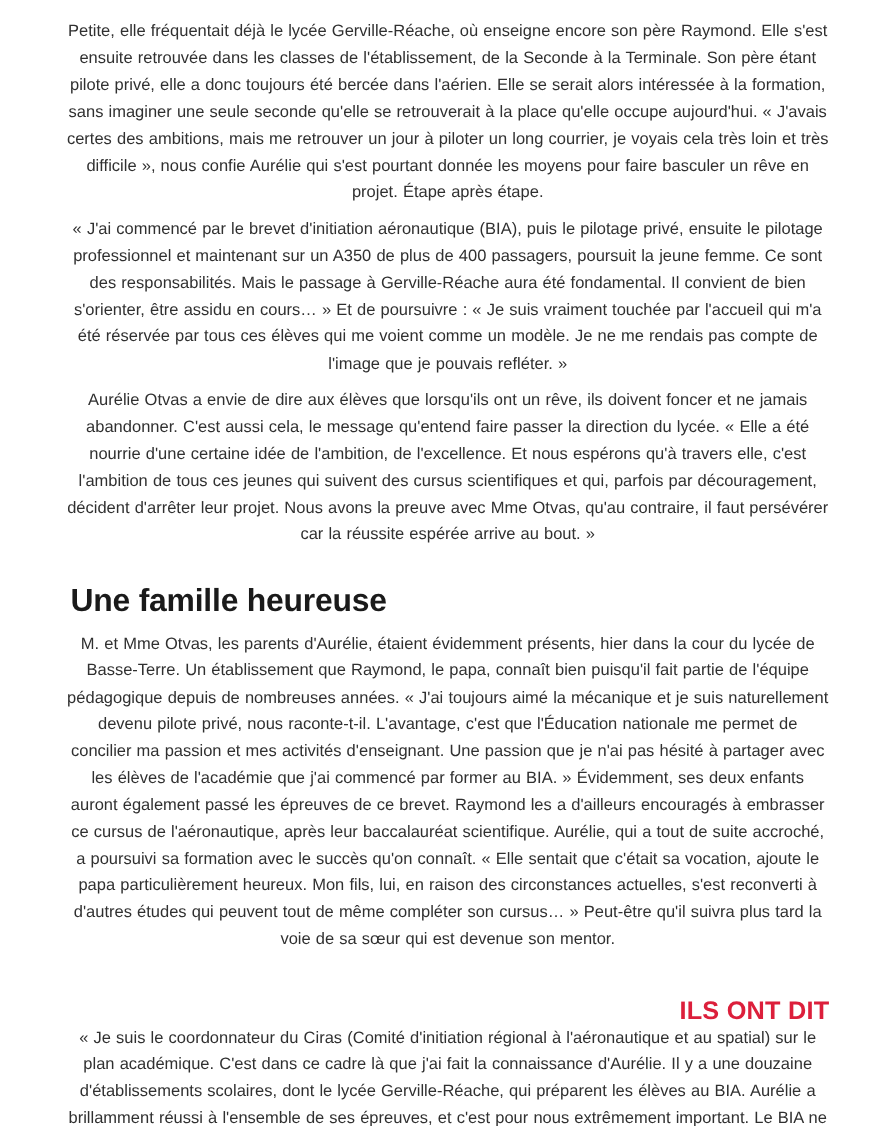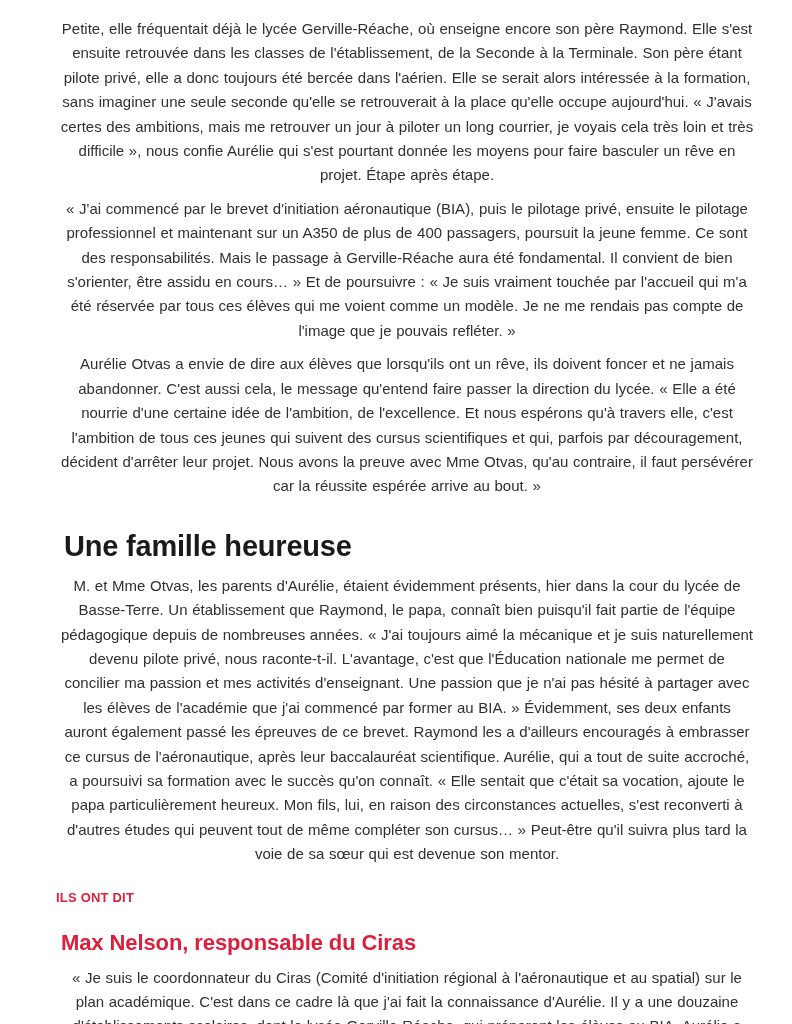--- a/index.html
+++ b/index.html
@@ -31,25 +31,26 @@
   }
   .section-title {
     font-family: "Liberation Sans", "DejaVu Sans", sans-serif;
     font-size: 29px;
     font-weight: bold;
     color: var(--heading-black);
     letter-spacing: -0.2px;
     margin: 31px 0 11px 4px;
   }
   .kicker {
-    font-size: 13px;
+    font-size: 23px;
     font-weight: bold;
     color: var(--accent-red);
     letter-spacing: 0.2px;
-    margin: 23px 0 0 -4px;
+    margin: 38px 0 0 -4px;
+    text-align: right;
   }
   .quote-title {
     font-size: 22px;
     font-weight: bold;
     color: var(--accent-red);
     letter-spacing: -0.1px;
     margin: 25px 0 10px 1px;
   }
 </style>
 </head>
@@ -62,17 +63,16 @@
   <p class="body-text">« J'ai commencé par le brevet d'initiation aéronautique (BIA), puis le pilotage privé, ensuite le pilotage professionnel et maintenant sur un A350 de plus de 400 passagers, poursuit la jeune femme. Ce sont des responsabilités. Mais le passage à Gerville-Réache aura été fondamental. Il convient de bien s'orienter, être assidu en cours… » Et de poursuivre : « Je suis vraiment touchée par l'accueil qui m'a été réservée par tous ces élèves qui me voient comme un modèle. Je ne me rendais pas compte de l'image que je pouvais refléter. »</p>
 
   <p class="body-text">Aurélie Otvas a envie de dire aux élèves que lorsqu'ils ont un rêve, ils doivent foncer et ne jamais abandonner. C'est aussi cela, le message qu'entend faire passer la direction du lycée. « Elle a été nourrie d'une certaine idée de l'ambition, de l'excellence. Et nous espérons qu'à travers elle, c'est l'ambition de tous ces jeunes qui suivent des cursus scientifiques et qui, parfois par découragement, décident d'arrêter leur projet. Nous avons la preuve avec Mme Otvas, qu'au contraire, il faut persévérer car la réussite espérée arrive au bout. »</p>
 
   <h2 class="section-title">Une famille heureuse</h2>
 
   <p class="body-text">M. et Mme Otvas, les parents d'Aurélie, étaient évidemment présents, hier dans la cour du lycée de Basse-Terre. Un établissement que Raymond, le papa, connaît bien puisqu'il fait partie de l'équipe pédagogique depuis de nombreuses années. « J'ai toujours aimé la mécanique et je suis naturellement devenu pilote privé, nous raconte-t-il. L'avantage, c'est que l'Éducation nationale me permet de concilier ma passion et mes activités d'enseignant. Une passion que je n'ai pas hésité à partager avec les élèves de l'académie que j'ai commencé par former au BIA. » Évidemment, ses deux enfants auront également passé les épreuves de ce brevet. Raymond les a d'ailleurs encouragés à embrasser ce cursus de l'aéronautique, après leur baccalauréat scientifique. Aurélie, qui a tout de suite accroché, a poursuivi sa formation avec le succès qu'on connaît. « Elle sentait que c'était sa vocation, ajoute le papa particulièrement heureux. Mon fils, lui, en raison des circonstances actuelles, s'est reconverti à d'autres études qui peuvent tout de même compléter son cursus… » Peut-être qu'il suivra plus tard la voie de sa sœur qui est devenue son mentor.</p>
 
   <div class="kicker">ILS ONT DIT</div>
 
-  <h3 class="quote-title">Max Nelson, responsable du Ciras</h3>
 
   <p class="body-text">« Je suis le coordonnateur du Ciras (Comité d'initiation régional à l'aéronautique et au spatial) sur le plan académique. C'est dans ce cadre là que j'ai fait la connaissance d'Aurélie. Il y a une douzaine d'établissements scolaires, dont le lycée Gerville-Réache, qui préparent les élèves au BIA. Aurélie a brillamment réussi à l'ensemble de ses épreuves, et c'est pour nous extrêmement important. Le BIA ne prépare pas seulement au pilotage, mais aussi aux métiers de la maintenance, du commerce… C'est une formation qui apporte énormément de choses aux jeunes. J'invite les élèves à recueillir les informations pour cheminer dans ces métiers qui leur sont ouverts et qui restent accessibles. »</p>
 
 </main>
 
 </body></html>

